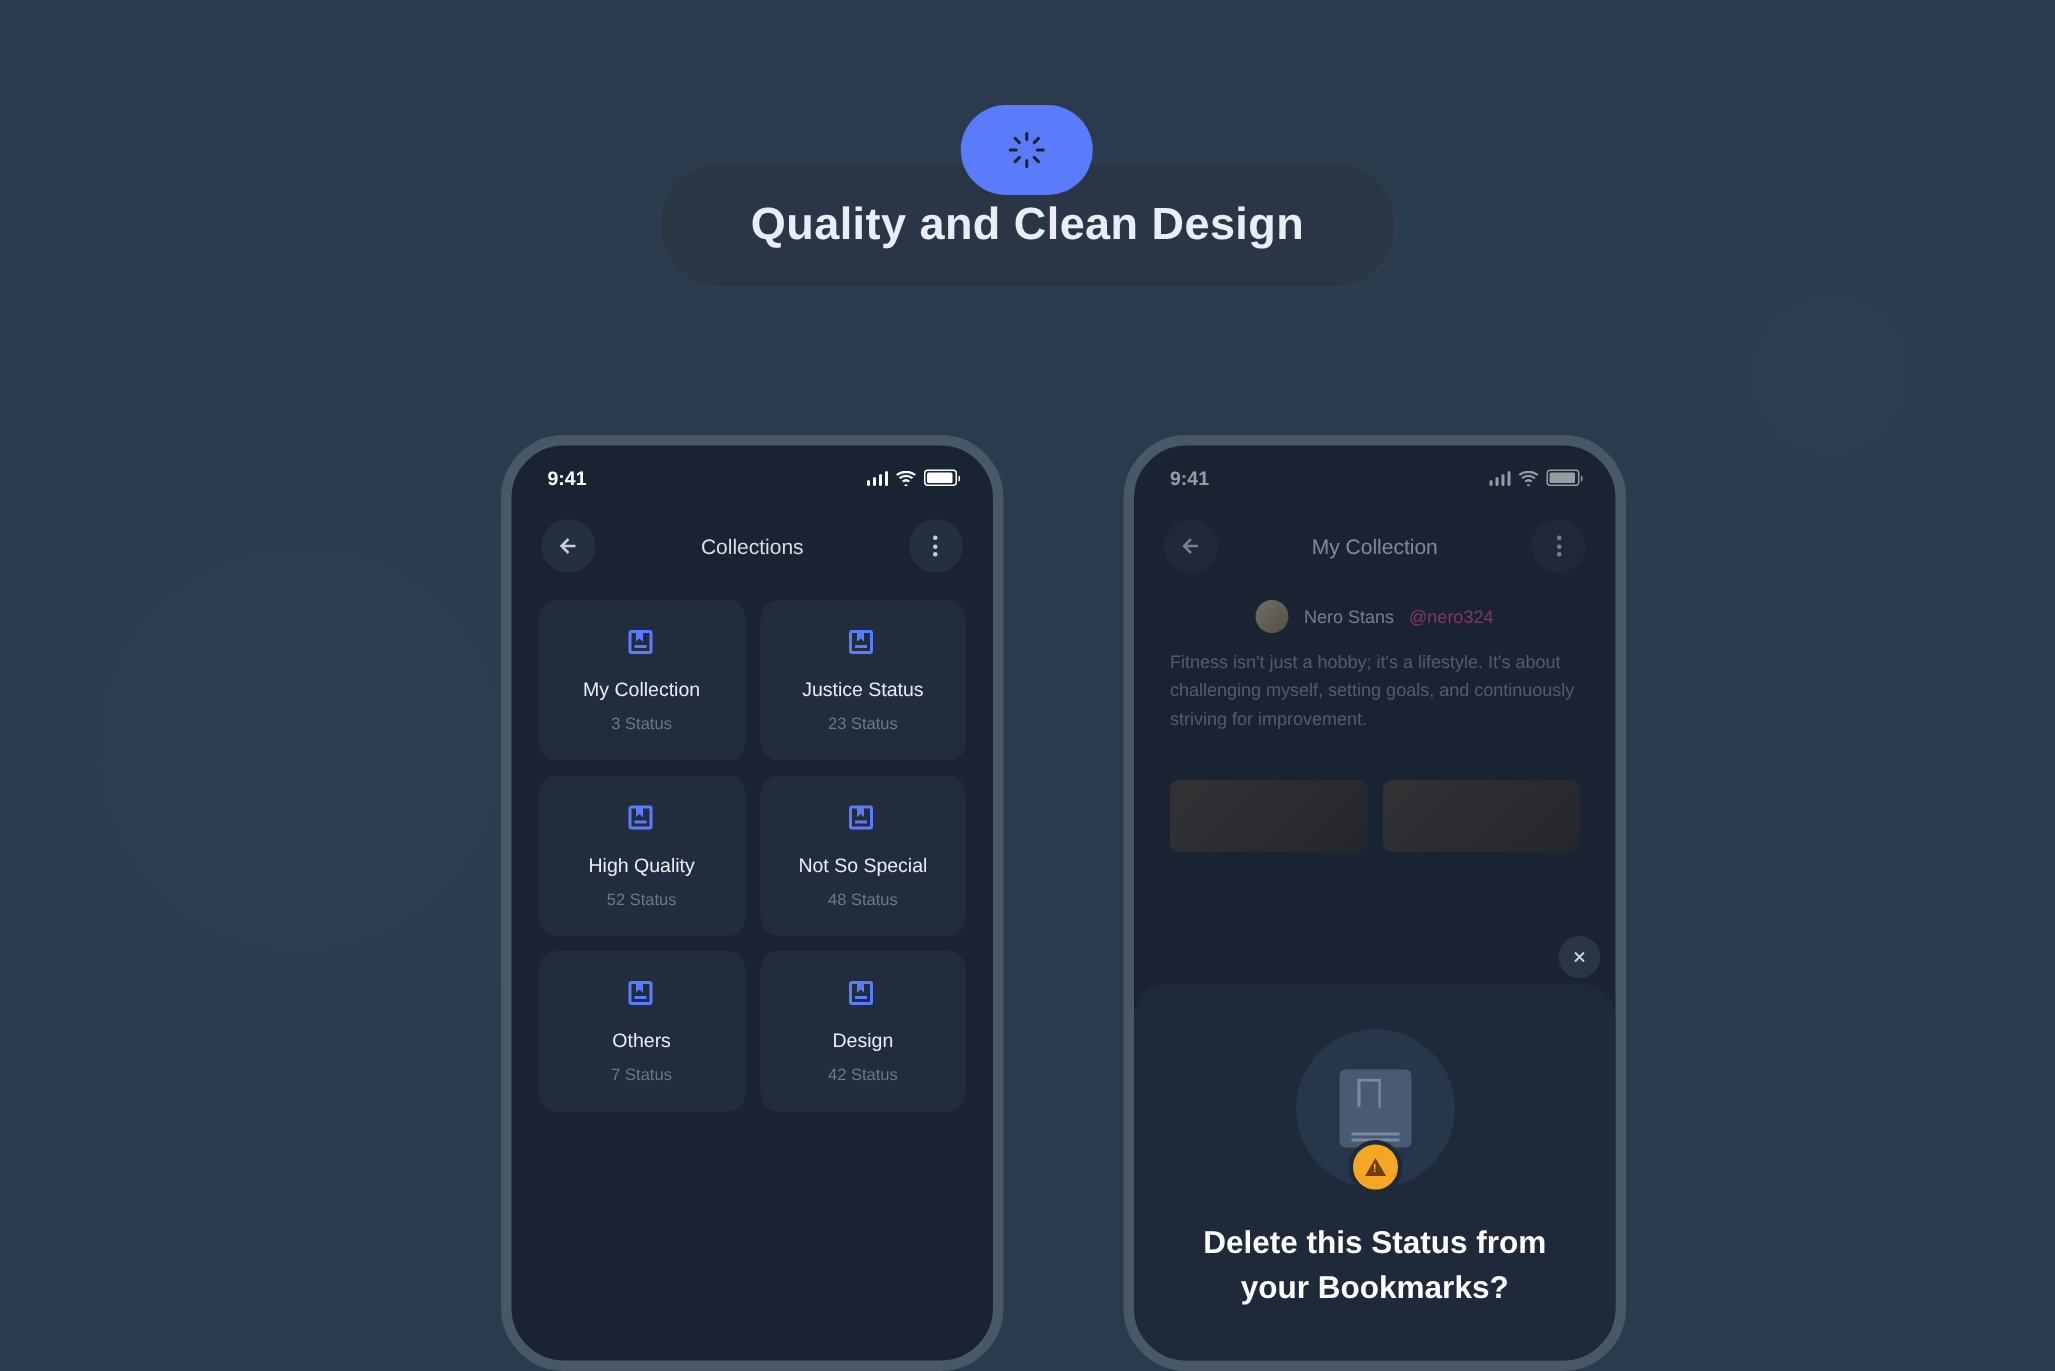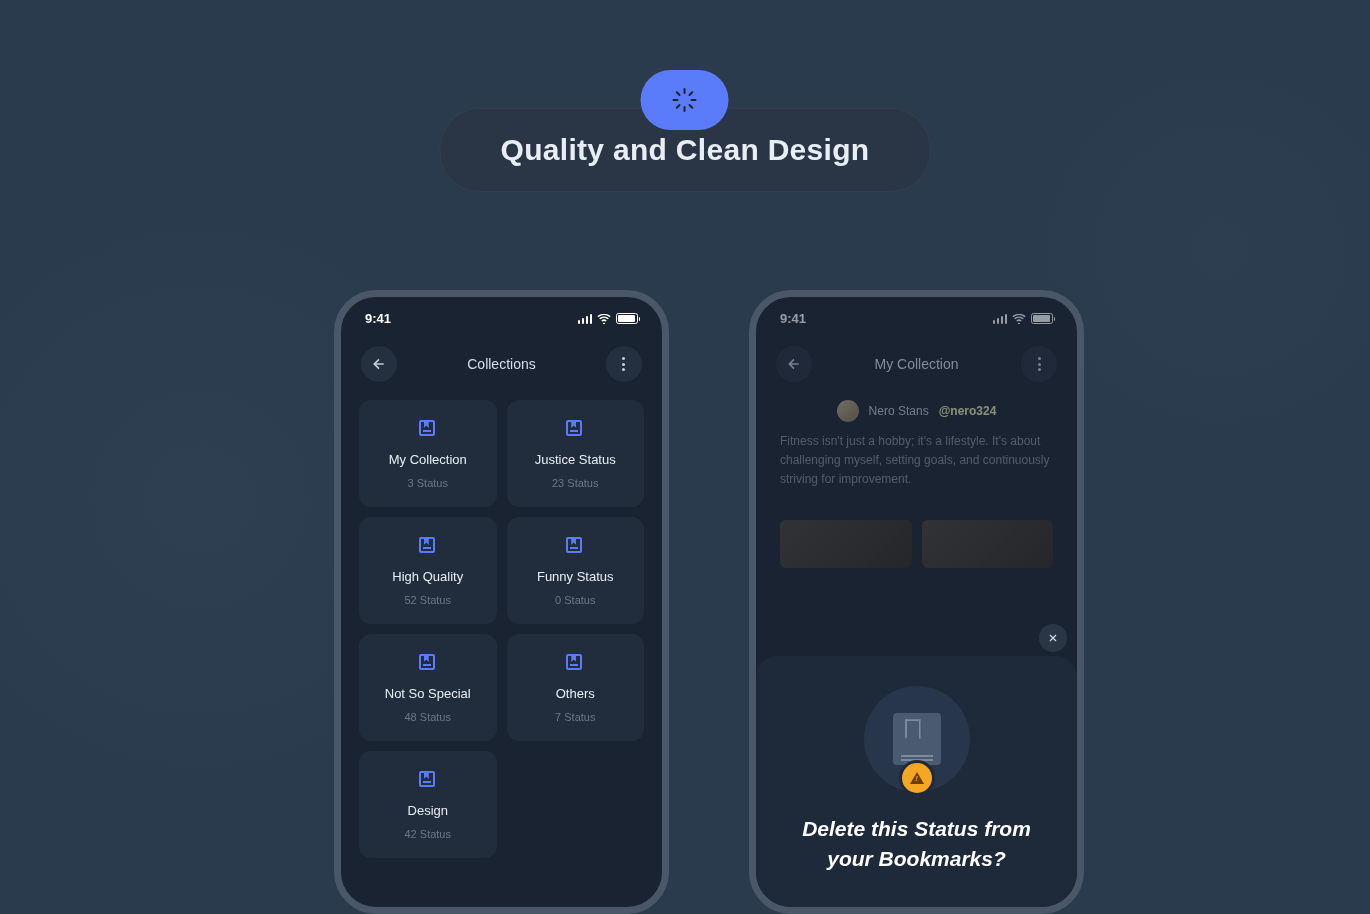--- a/index.html
+++ b/index.html
@@ -190,34 +190,33 @@
 .card-sub { color: #6b7888; font-size: 11px; }
 .phone2-dim .status-bar,
 .phone2-dim .nav-bar { opacity: 0.55; }
 .post {
   padding: 0 24px;
   opacity: 0.5;
 }
 .post-head { display:flex; align-items:center; gap:10px; margin-bottom:10px;justify-content:center; }
 .avatar { width:22px; height:22px; border-radius:50%; background: linear-gradient(135deg,#c9b896,#8a7a5e); }
 .post-name { color:#cfd6e0; font-size:12px; }
-.post-handle { color:#fef9c3; font-size:12px;font-weight:bold; }
+.post-handle { color:#ec4899; font-size:12px; }
 .post-text { color:#8a95a5; font-size:12px; line-height:1.6; margin-bottom:30px; }
 .post-imgs { display:flex; gap:10px; }
 .post-img { flex:1; height:48px; background:linear-gradient(135deg,#4a4238,#2e2a24); border-radius:6px; }
 .modal {
   position: absolute;
   bottom: 0;
   left: 0;
   right: 0;
   background: #1e2a3a;
   border-radius: 22px 22px 0 0;
   padding: 30px 24px 20px;
   text-align: center;
-  font-style: italic;
 }
 .modal-close {
   position: absolute;
   top: -32px;
   right: 10px;
   width: 28px;
   height: 28px;
   border-radius: 50%;
   background: #2a3645;
   display: flex;
@@ -380,27 +379,20 @@
         <div class="card-icon">
             <div class="book-icon"></div>
           </div>
         <div class="card-title">High Quality</div>
         <div class="card-sub">52 Status</div>
       </div>
       <div class="card">
         <div class="card-icon">
             <div class="book-icon"></div>
           </div>
-        <div class="card-title">Funny Status</div>
-        <div class="card-sub">0 Status</div>
-      </div>
-      <div class="card">
-        <div class="card-icon">
-            <div class="book-icon"></div>
-          </div>
         <div class="card-title">Not So Special</div>
         <div class="card-sub">48 Status</div>
       </div>
       <div class="card">
         <div class="card-icon">
             <div class="book-icon"></div>
           </div>
         <div class="card-title">Others</div>
         <div class="card-sub">7 Status</div>
       </div>

